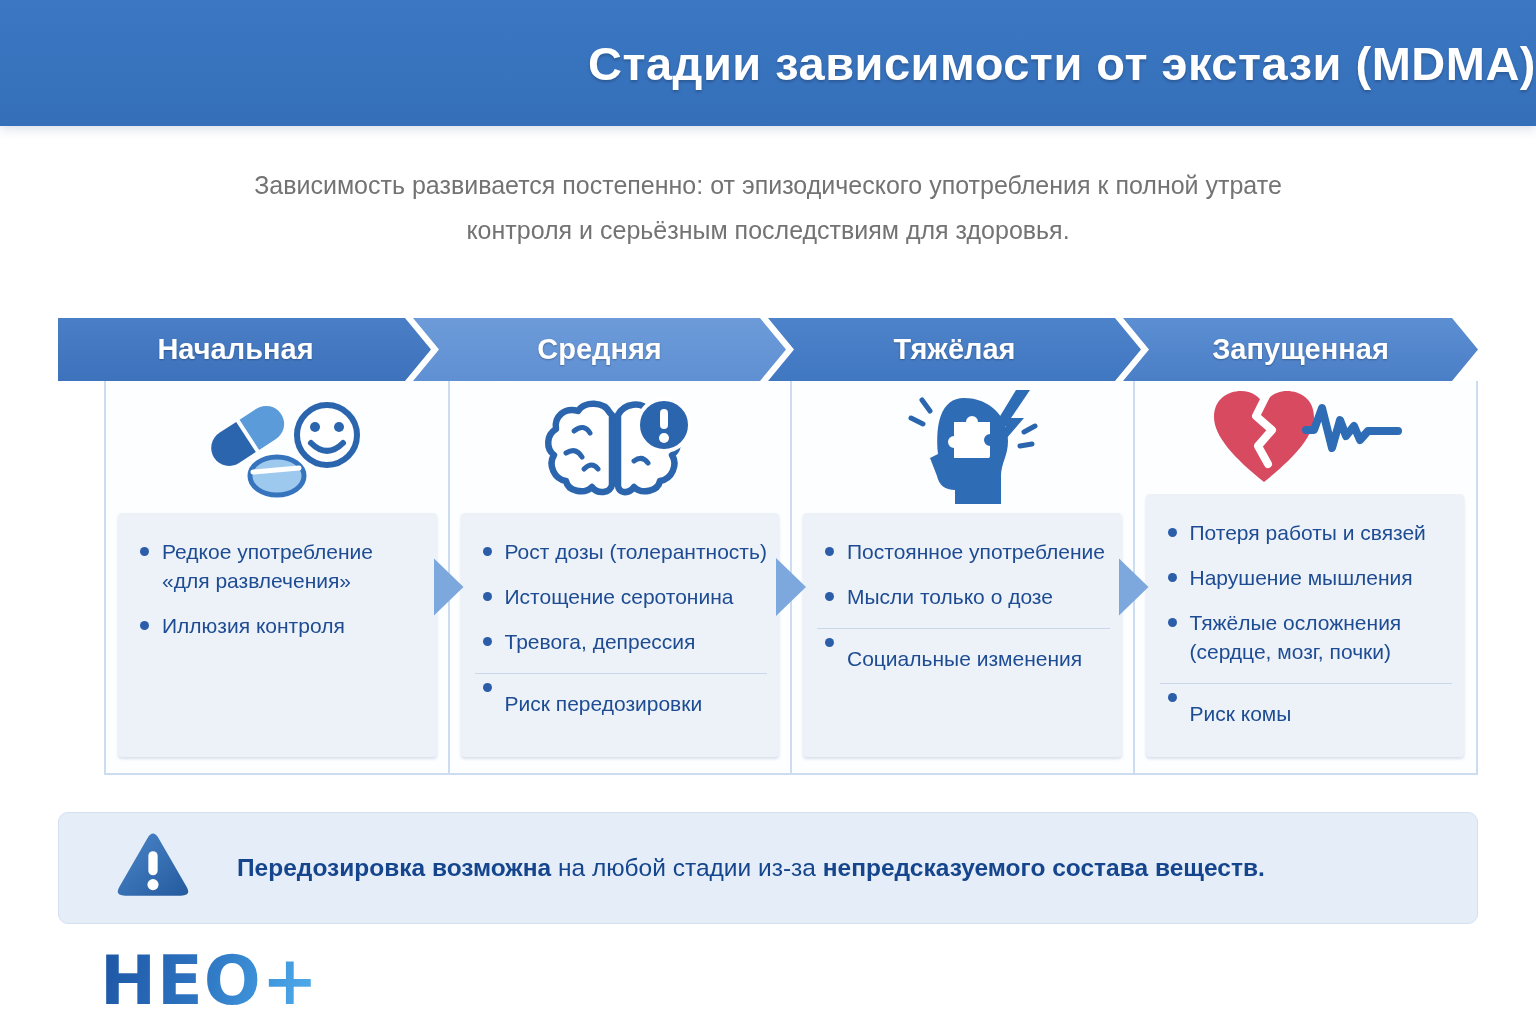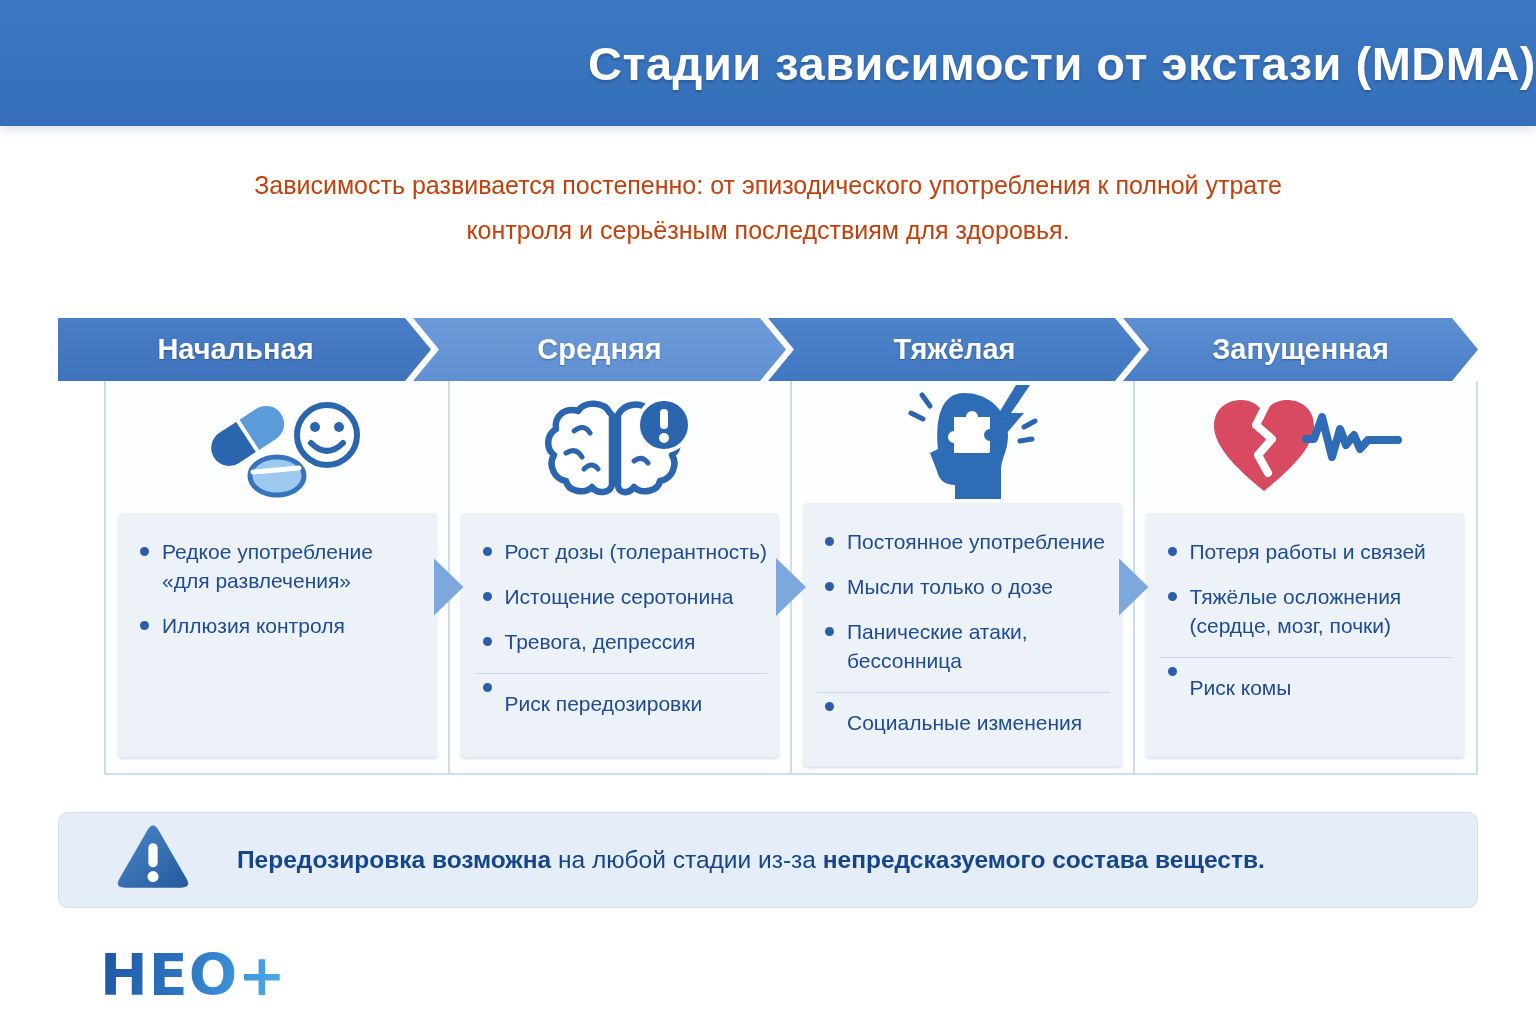--- a/index.html
+++ b/index.html
@@ -15,21 +15,21 @@
     background:linear-gradient(180deg,#3b77c3 0%,#356fb9 100%);
     box-shadow:0 3px 10px rgba(40,80,140,.18);
   }
   .header-title {
     margin:0; color:#ffffff; font-size:47px; font-weight:bold; letter-spacing:.5px;
     text-shadow:0 2px 3px rgba(0,0,0,.22);
   }
   
   .intro {
     width:1080px; margin:37px auto 0; text-align:center;
-    color:#c2410c; font-size:25px; line-height:1.78;
+    color:#737373; font-size:25px; line-height:1.78;
   }
   
   .stages { position:absolute; left:58px; top:318px; width:1420px; }
   .band { position:relative; height:63px; z-index:2; }
   .seg {
     position:absolute; top:0; height:63px;
     display:flex; align-items:center; justify-content:center;
     padding:0 18px;
     clip-path:polygon(0 0, calc(100% - 26px) 0, 100% 50%, calc(100% - 26px) 100%, 0 100%, 26px 50%);
   }
@@ -61,30 +61,30 @@
     width:9px; height:9px; border-radius:50%; background:#2b5da9;
   }
   .bullets li.last { border-top:1px solid #c9d7ec; padding-top:16px; }
   .col-sep { position:absolute; top:0; bottom:0; width:2px; background:#cdddf1; z-index:1; }
   .flow-arrow {
     position:absolute; top:177px; width:30px; height:58px; background:#7da8de;
     clip-path:polygon(0 0, 100% 50%, 0 100%); z-index:3;
   }
   
   .warning {
-    position:absolute; left:58px; top:812px; width:1420px; height:96px;
+    position:absolute; left:58px; top:812px; width:1420px; height:112px;
     background:#e4edf8; border:1px solid #d2e0f2; border-radius:10px;
     display:flex; align-items:center; padding:0 40px 0 55px;
   }
   .warning-text { margin-left:45px; font-size:24.5px; color:#15458c; }
   .warning-text b { font-weight:bold; }
   
   .logo {
     position:absolute; left:100px; top:942px;
-    font-size:57px; font-weight:bold; letter-spacing:1px;
+    font-size:67px; font-weight:bold; letter-spacing:1px;
     font-family:"DejaVu Sans", sans-serif;
     background:linear-gradient(105deg,#1c55a4 0%,#2e74c0 45%,#3f97dd 75%,#55b0ec 100%);
     -webkit-background-clip:text; background-clip:text; color:transparent;
   }
 </style>
 </head>
 <body>
 
 <header class="header">
   <h1 class="header-title">Стадии зависимости от экстази (MDMA)</h1>
@@ -161,36 +161,36 @@
     </g>
     <path d="M86,12 C112,12 130,31 130,55 C130,70 123,77 123,90 L123,118 L77,118 L77,104 C67,104 61,99 59,90 L52,72 L60,68 C57,38 63,12 86,12 Z" fill="#2e6cb5"></path>
     <path d="M76,36 h12 a6,6 0 1 1 12,0 h12 v12 a6,6 0 1 0 0,12 v12 h-36 v-10 a6,6 0 1 1 0,-12 z" fill="#ffffff"></path>
     <path d="M138,4 L116,40 L128,40 L110,74 L146,32 L133,32 L152,4 Z" fill="#2e6cb5"></path>
   </svg>
 </div>
         <div class="stage-card">
           <ul class="bullets">
             <li>Постоянное употребление</li>
             <li>Мысли только о дозе</li>
-            <li>Панические атаки, бессонница</li>
             <li class="last">Социальные изменения</li>
           </ul>
         </div>
       </div>
       <div class="stage-col">
         <div class="icon-wrap">
   <svg width="205" height="108" viewBox="0 0 205 108">
     <path d="M62,98 C32,74 12,52 12,33 C12,15 26,7 39,7 C50,7 58,13 62,21 C66,13 74,7 85,7 C98,7 112,15 112,33 C112,52 92,74 62,98 Z" fill="#d84a60"></path>
     <path d="M64,12 L54,32 L70,46 L56,62 L66,80" stroke="#ffffff" stroke-width="8" fill="none" stroke-linejoin="round" stroke-linecap="round"></path>
     <path d="M104,46 L112,46 L120,24 L130,64 L138,36 L144,52 L152,42 L158,56 L166,47 L196,47" stroke="#2e6cb5" stroke-width="8" fill="none" stroke-linecap="round" stroke-linejoin="round"></path>
   </svg>
 </div>
         <div class="stage-card">
           <ul class="bullets">
             <li>Потеря работы и связей</li>
+            <li>Нарушение мышления</li>
             <li>Тяжёлые осложнения (сердце, мозг, почки)</li>
             <li class="last">Риск комы</li>
           </ul>
         </div>
       </div>
       <div class="col-sep" style="left: calc(25% - 1px);"></div>
       <div class="flow-arrow" style="left: calc(25% - 15px);"></div>
       <div class="col-sep" style="left: calc(50% - 1px);"></div>
       <div class="flow-arrow" style="left: calc(50% - 15px);"></div>
       <div class="col-sep" style="left: calc(75% - 1px);"></div>

